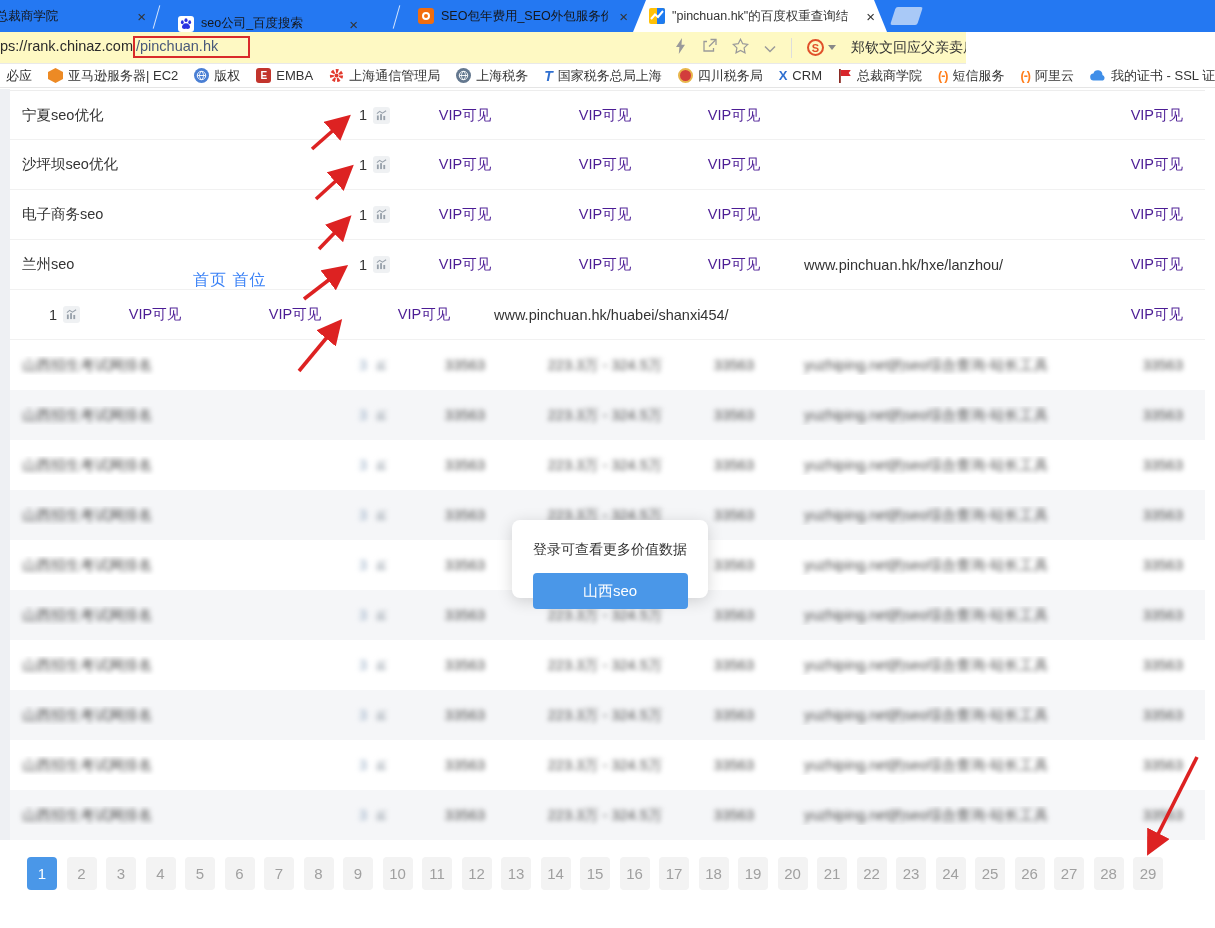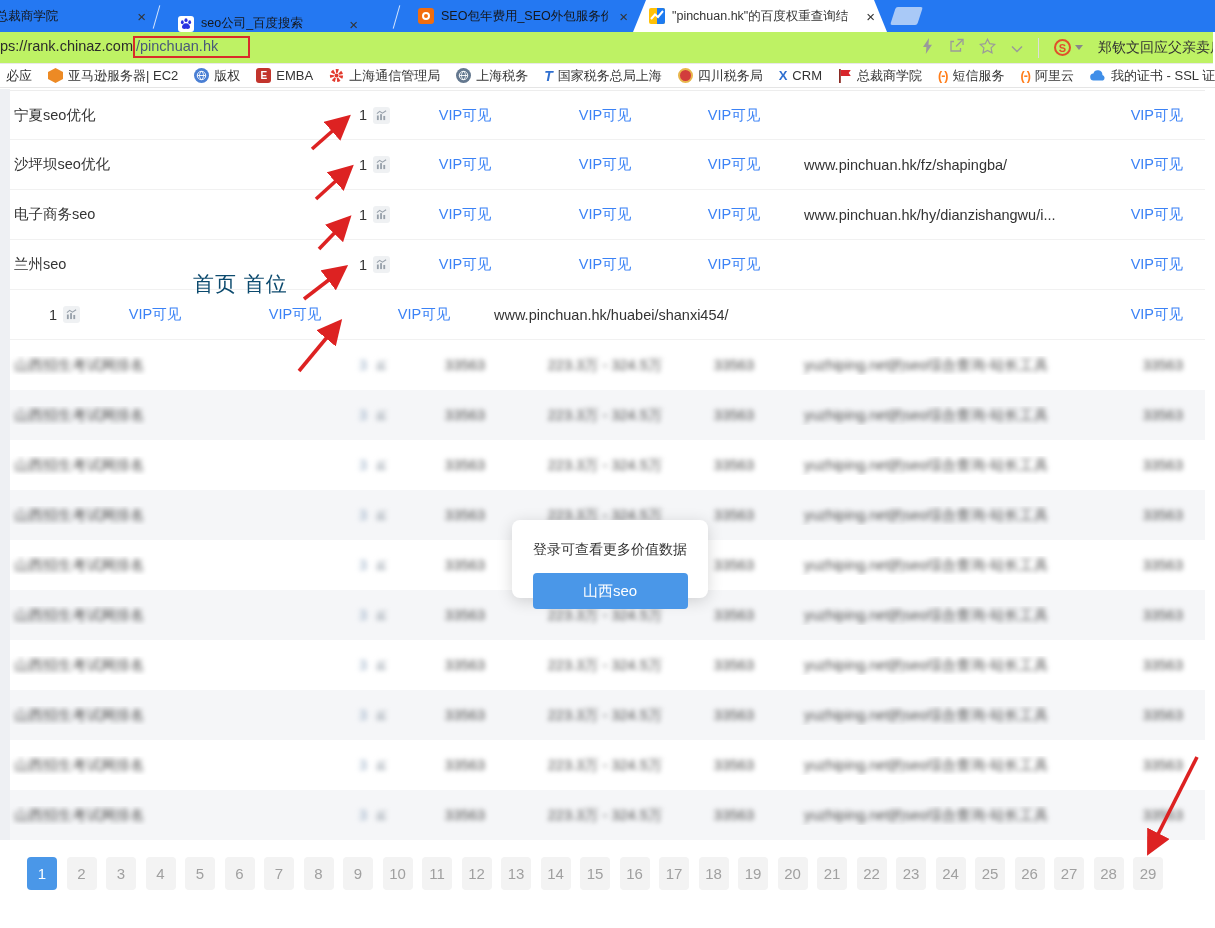--- a/index.html
+++ b/index.html
@@ -6,57 +6,57 @@
 html,body{width:1215px;height:928px;overflow:hidden;background:#fff;font-family:"Liberation Sans","DejaVu Sans",sans-serif;position:relative}
 
 .tabbar{position:absolute;left:0;top:0;width:1215px;height:32px;background:#2478f2;overflow:hidden}
 .tab{position:absolute;top:0;height:32px;display:flex;align-items:center;gap:7px;padding:0 8px 0 16px;color:#15171b;font-size:12.5px}
 .tab .t-title{flex:1;overflow:hidden;white-space:nowrap}
 .tab .t-close{font-size:15px;color:#333;padding:0 4px;line-height:1}
 .tab.active{background:#fff;clip-path:polygon(13px 0,calc(100% - 13px) 0,100% 100%,0 100%);color:#333;z-index:2}
 .tab-div{position:absolute;top:5px;width:1px;height:24px;background:rgba(255,255,255,.8);transform:rotate(16deg)}
 .fav{width:16px;height:16px;border-radius:3px;display:inline-flex;align-items:center;justify-content:center;flex:none;overflow:hidden}
 .newtab{position:absolute;left:893px;top:7px;width:27px;height:18px;background:#a9c9f7;transform:skewX(-18deg);border-radius:2px}
-.addrbar{position:absolute;left:0;top:32px;width:1213px;height:32px;background:#bef264;border-bottom:1px solid #e9e9e9}
+.addrbar{position:absolute;left:0;top:32px;width:966px;height:32px;background:#fef9c3;border-bottom:1px solid #e9e9e9}
 .urlline{position:absolute;left:0;top:6px;font-size:14.5px;color:#2b2b2b;white-space:nowrap}
 .redbox{border:2px solid #d92b2b;padding:0 30px 2px 1px;color:#49597a}
 .addr-right{position:absolute;right:0;top:0;height:31px;width:292px;display:flex;align-items:center;gap:15px;white-space:nowrap;overflow:hidden}
 .vline{width:1px;height:20px;background:#ddd;flex:none}
 .hotnews{font-size:14px;color:#333}
 .sicon{width:17px;height:17px;border:2px solid #e0502a;border-radius:50%;color:#e0502a;font-weight:bold;font-size:11px;display:inline-flex;align-items:center;justify-content:center;flex:none}
 .caret{width:0;height:0;border-left:4px solid transparent;border-right:4px solid transparent;border-top:5px solid #888;margin-left:-11px;flex:none}
 .bmbar{position:absolute;left:0;top:64px;width:1215px;height:24px;background:#fff;border-bottom:1px solid #e5e5e5;display:flex;align-items:center;gap:16px;padding-left:6px;font-size:13px;color:#333;white-space:nowrap;overflow:hidden}
 .bm{display:inline-flex;align-items:center;gap:5px;flex:none}
 .bmi{width:15px;height:15px;border-radius:3px;display:inline-flex;align-items:center;justify-content:center;color:#fff;font-size:10px;font-weight:bold;flex:none}
 
 .gutter{position:absolute;left:0;top:89px;width:10px;height:751px;background:#eef0f3}
 .table{position:absolute;left:10px;top:90px;width:1195px}
 .row{display:flex;align-items:center;height:50px;border-bottom:1px solid #f1f1f1;font-size:14.5px;color:#333;background:#fff}
 .row.alt{background:#f5f6f8}
 .row.blurrow{border-bottom:none}
-.c-kw{flex:0 0 310px;padding-left:4px;overflow:hidden;white-space:nowrap}
+.c-kw{flex:0 0 310px;padding-left:12px;overflow:hidden;white-space:nowrap}
 .c-rank{flex:0 0 70px;display:flex;align-items:center;justify-content:flex-end;gap:6px}
 .c-v1{flex:0 0 150px;text-align:center}
 .c-v2{flex:0 0 130px;text-align:center}
 .c-v3{flex:0 0 128px;text-align:center}
 .c-url{flex:0 0 330px;padding-left:6px;overflow:hidden;white-space:nowrap}
 .c-v4{flex:1;text-align:right;padding-right:22px}
-.vip{color:#3b82f6}
+.vip{color:#4c1d95}
 .rankicon{width:17px;height:17px;background:#eff1f3;border-radius:3px;display:inline-flex;align-items:center;justify-content:center;flex:none}
 .blurbit{filter:blur(2.6px);color:#4c4c4c}
 .blurrank{filter:blur(2.4px);color:#8fa6c0}
 
 .pagewrap{position:absolute;left:27px;top:857px;display:flex;gap:9.5px}
 .pbtn{min-width:30px;height:33px;border-radius:4px;background:#f3f3f3;color:#a0a0a0;font-size:15px;display:flex;align-items:center;justify-content:center}
 .pbtn.active{background:#4a97e8;color:#fff}
 
 .login-card{position:absolute;left:512px;top:520px;width:196px;height:78px;background:#fff;box-shadow:0 3px 16px rgba(0,0,0,.16);border-radius:8px;z-index:40;text-align:center}
 .login-msg{margin-top:21px;font-size:14px;color:#333}
 .login-btn{margin:14px auto 0;width:155px;height:36px;background:#4a97e8;color:#fff;font-size:15px;border:none;border-radius:4px;display:flex;align-items:center;justify-content:center;cursor:pointer}
-.annot{position:absolute;left:193px;top:270px;font-size:21px;color:#0c4a6e;z-index:45;letter-spacing:1px}
+.annot{position:absolute;left:193px;top:270px;font-size:16px;color:#3b82f6;z-index:45;letter-spacing:1px}
 .arrows{position:absolute;left:0;top:0;z-index:50;pointer-events:none}
 </style>
 </head>
 <body>
 
 <div class="tabbar" id="tabbar">
 
 <div class="tab-div" style="left: 156px;"></div>
     <div class="tab-div" style="left: 396px;"></div>
     <div class="tab" style="left: -62px; width: 220px;">
@@ -227,62 +227,61 @@
               <rect x="4.5" y="4.5" width="2" height="6.5"></rect>
               <rect x="8" y="6.5" width="2" height="4.5"></rect>
             </g>
             <polyline points="1,4 4,1.5 7,3.5 11,0.8" stroke="#98a1ab" fill="none" stroke-width="1.2"></polyline>
           </svg>
         </span>
       </div>
       <div class="c-v1 vip">VIP可见</div>
       <div class="c-v2 vip">VIP可见</div>
       <div class="c-v3 vip">VIP可见</div>
-      <div class="c-url">www.pinchuan.hk/fz/shapingba/</div>
       <div class="c-v4 vip">VIP可见</div>
     </div>
     <div class="row">
       <div class="c-kw">电子商务seo</div>
       <div class="c-rank">
         <span>1</span>
         <span class="rankicon">
           <svg width="11" height="11" viewBox="0 0 12 12">
             <g fill="#98a1ab">
               <rect x="1" y="6" width="2" height="5"></rect>
               <rect x="4.5" y="4.5" width="2" height="6.5"></rect>
               <rect x="8" y="6.5" width="2" height="4.5"></rect>
             </g>
             <polyline points="1,4 4,1.5 7,3.5 11,0.8" stroke="#98a1ab" fill="none" stroke-width="1.2"></polyline>
           </svg>
         </span>
       </div>
       <div class="c-v1 vip">VIP可见</div>
       <div class="c-v2 vip">VIP可见</div>
       <div class="c-v3 vip">VIP可见</div>
-      <div class="c-url">www.pinchuan.hk/hy/dianzishangwu/i...</div>
       <div class="c-v4 vip">VIP可见</div>
     </div>
     <div class="row">
       <div class="c-kw">兰州seo</div>
       <div class="c-rank">
         <span>1</span>
         <span class="rankicon">
           <svg width="11" height="11" viewBox="0 0 12 12">
             <g fill="#98a1ab">
               <rect x="1" y="6" width="2" height="5"></rect>
               <rect x="4.5" y="4.5" width="2" height="6.5"></rect>
               <rect x="8" y="6.5" width="2" height="4.5"></rect>
             </g>
             <polyline points="1,4 4,1.5 7,3.5 11,0.8" stroke="#98a1ab" fill="none" stroke-width="1.2"></polyline>
           </svg>
         </span>
       </div>
       <div class="c-v1 vip">VIP可见</div>
       <div class="c-v2 vip">VIP可见</div>
       <div class="c-v3 vip">VIP可见</div>
+      <div class="c-url">www.pinchuan.hk/hxe/lanzhou/</div>
       <div class="c-v4 vip">VIP可见</div>
     </div>
     <div class="row">
       <div class="c-rank">
         <span>1</span>
         <span class="rankicon">
           <svg width="11" height="11" viewBox="0 0 12 12">
             <g fill="#98a1ab">
               <rect x="1" y="6" width="2" height="5"></rect>
               <rect x="4.5" y="4.5" width="2" height="6.5"></rect>

